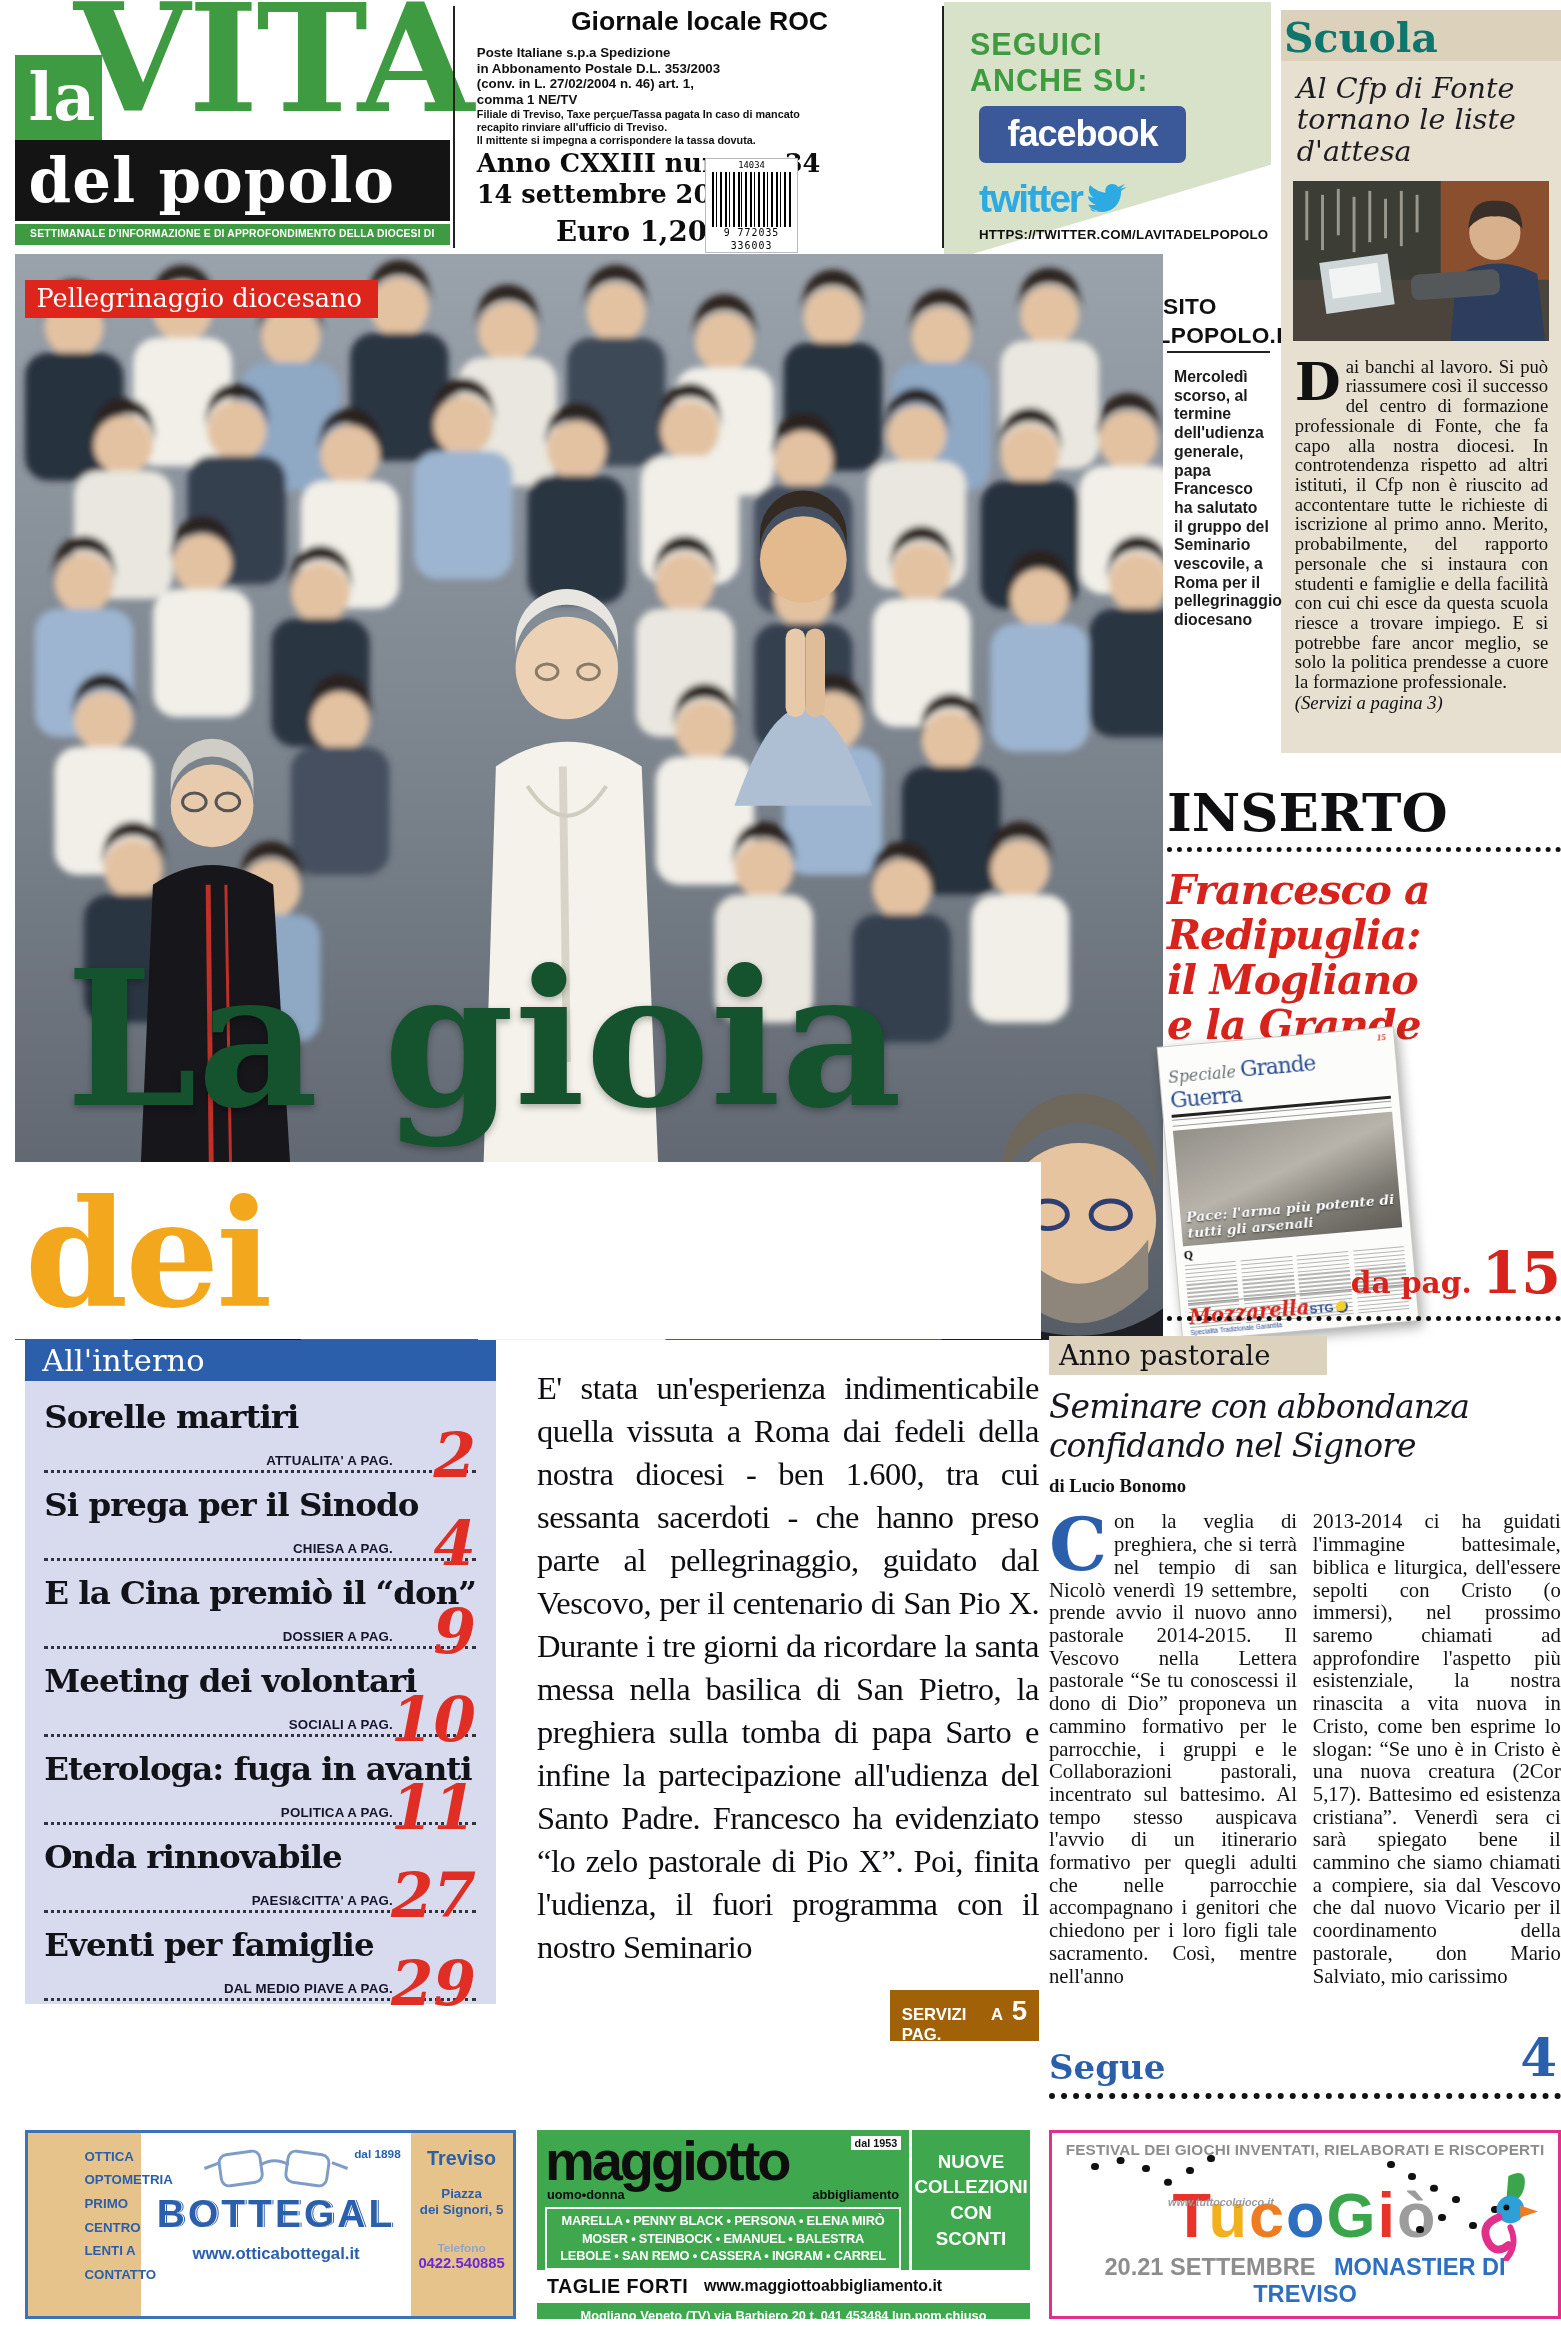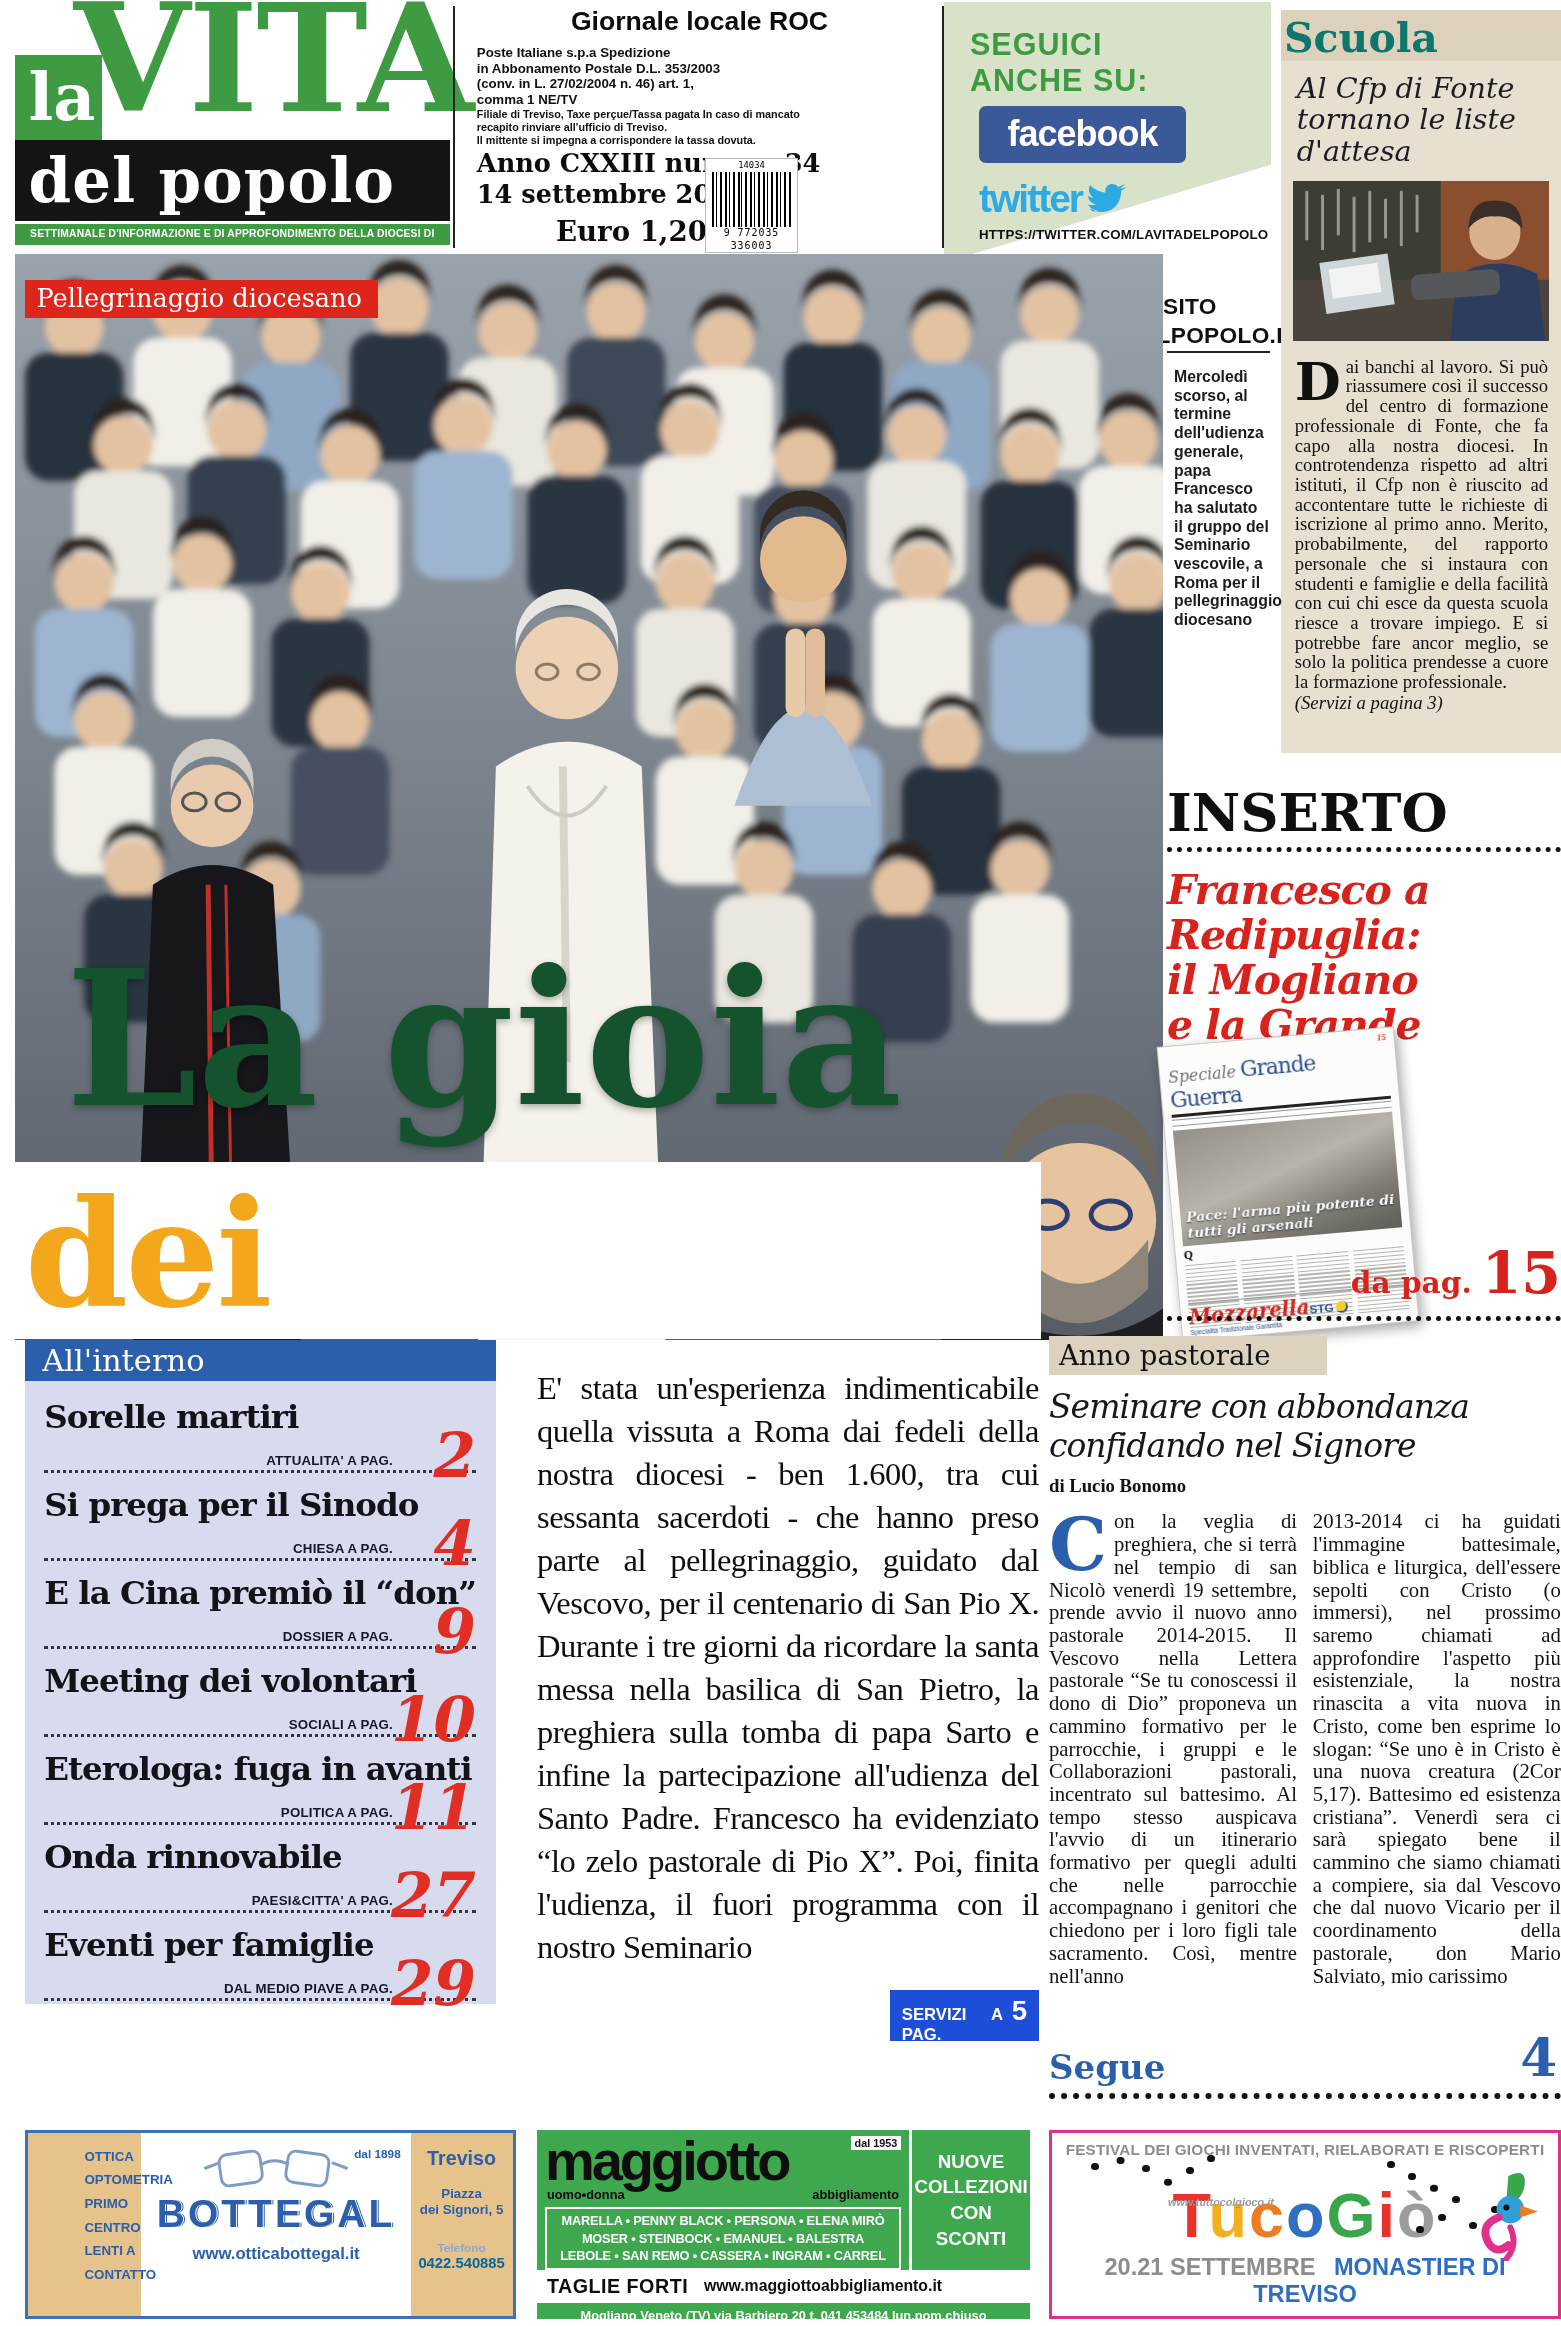--- a/index.html
+++ b/index.html
@@ -101,21 +101,21 @@
   .idx-head span{font:30.5px/41px "DejaVu Serif",serif;color:#fff;margin-left:17.7px;}
   .idx-list{padding:3.9px 19.7px 0;}
   .idx-item{position:relative;height:85px;border-bottom:3.9px dotted #33333d;}
   .idx-title{position:absolute;left:0;top:11.8px;font:900 32.5px "DejaVu Serif",serif;color:#121219;letter-spacing:-1px;white-space:nowrap;}
   .idx-cat{position:absolute;right:83px;bottom:2px;font:bold 13.3px "Liberation Sans",sans-serif;color:#14142a;letter-spacing:0.2px;}
   .idx-num{position:absolute;right:0;bottom:-15.8px;font:900 italic 61px/61px "DejaVu Serif",serif;color:#e02e24;z-index:2;}
 
   
   #article{left:537px;top:1367px;width:502px;height:674px;font:32.5px/43px "Liberation Serif",serif;
            text-align:justify;color:#0d0d12;letter-spacing:-0.5px;overflow:hidden;}
-  .servizi{position:absolute;left:353px;top:623px;background:#1d4ed8;color:#fff;padding:4.9px 11.8px 6.9px;
+  .servizi{position:absolute;left:353px;top:623px;background:#a16207;color:#fff;padding:4.9px 11.8px 6.9px;
            display:flex;align-items:baseline;gap:8.9px;letter-spacing:0;}
   .servizi .sl{font:bold 16.7px "Liberation Sans",sans-serif;}
   .servizi .sn{font:bold 27.6px "Liberation Sans",sans-serif;}
 
   
   #pastorale{left:1049px;top:1336px;width:512px;height:768px;}
   .past-bar{width:278px;height:39px;background:#ddd2bd;}
   .past-bar span{font:27.6px/39px "DejaVu Serif",serif;color:#141418;margin-left:9.9px;}
   .past-title{margin-top:11.8px;font:italic 33px/39px "DejaVu Serif",serif;color:#16161e;letter-spacing:-1px;}
   .past-by{margin-top:9.9px;font:bold 18.7px "Liberation Serif",serif;color:#111;}
@@ -133,21 +133,21 @@
   .b-center{flex:1;position:relative;text-align:center;}
   .b-since{position:absolute;right:9.9px;top:13.8px;font:bold 11.8px "Liberation Sans",sans-serif;color:#2b5fac;}
   .b-glasses{margin-top:9.9px;}
   .b-name{margin-top:-5.9px;font:900 39px "Liberation Sans",sans-serif;color:#2b5fac;letter-spacing:3px;
           text-shadow:1px 0 0 #fff,2px 0 0 #2b5fac;}
   .b-url{margin-top:7.9px;font:bold 16.7px "Liberation Sans",sans-serif;color:#2b5fac;}
   .b-right{width:102px;background:#e6c38b;text-align:center;padding-top:13.8px;}
   .b-city{font:bold 19.7px "Liberation Sans",sans-serif;color:#2b5fac;}
   .b-addr{margin-top:15.8px;font:bold 13.3px/16.7px "Liberation Sans",sans-serif;color:#2b5fac;}
   .b-tel-label{margin-top:21.7px;font:bold 11.8px "Liberation Sans",sans-serif;color:#8fa6cb;}
-  .b-tel{font:bold 14.8px "Liberation Sans",sans-serif;color:#0369a1;}
+  .b-tel{font:bold 14.8px "Liberation Sans",sans-serif;color:#6d28d9;}
 
   #ad2{left:537px;top:2130px;width:493px;height:189px;background:#3fa84f;display:grid;
        grid-template-columns:1fr 118px;grid-template-rows:1fr 32.5px 26.6px;box-sizing:border-box;}
   .m-main{position:relative;padding:2px 7.9px 0;border-right:3px solid #fff;}
   .m-name{font:900 56px/57px "Liberation Sans",sans-serif;color:#0e0e0e;letter-spacing:-3px;}
   .m-since{position:absolute;right:7.9px;top:5.9px;background:#fff;color:#111;font:bold 10.8px "Liberation Sans",sans-serif;padding:1px 3.9px;}
   .m-tags{display:flex;justify-content:space-between;font:bold 12.8px "Liberation Sans",sans-serif;color:#0c0c0c;margin:-2px 2px 0;}
   .m-brands{margin-top:4.9px;border:2px solid #fff;padding:3px 3.9px;color:#fff;
             font:bold 12.8px/17.7px "Liberation Sans",sans-serif;text-align:center;letter-spacing:-0.2px;}
   .m-side{display:flex;flex-direction:column;justify-content:center;color:#fff;

